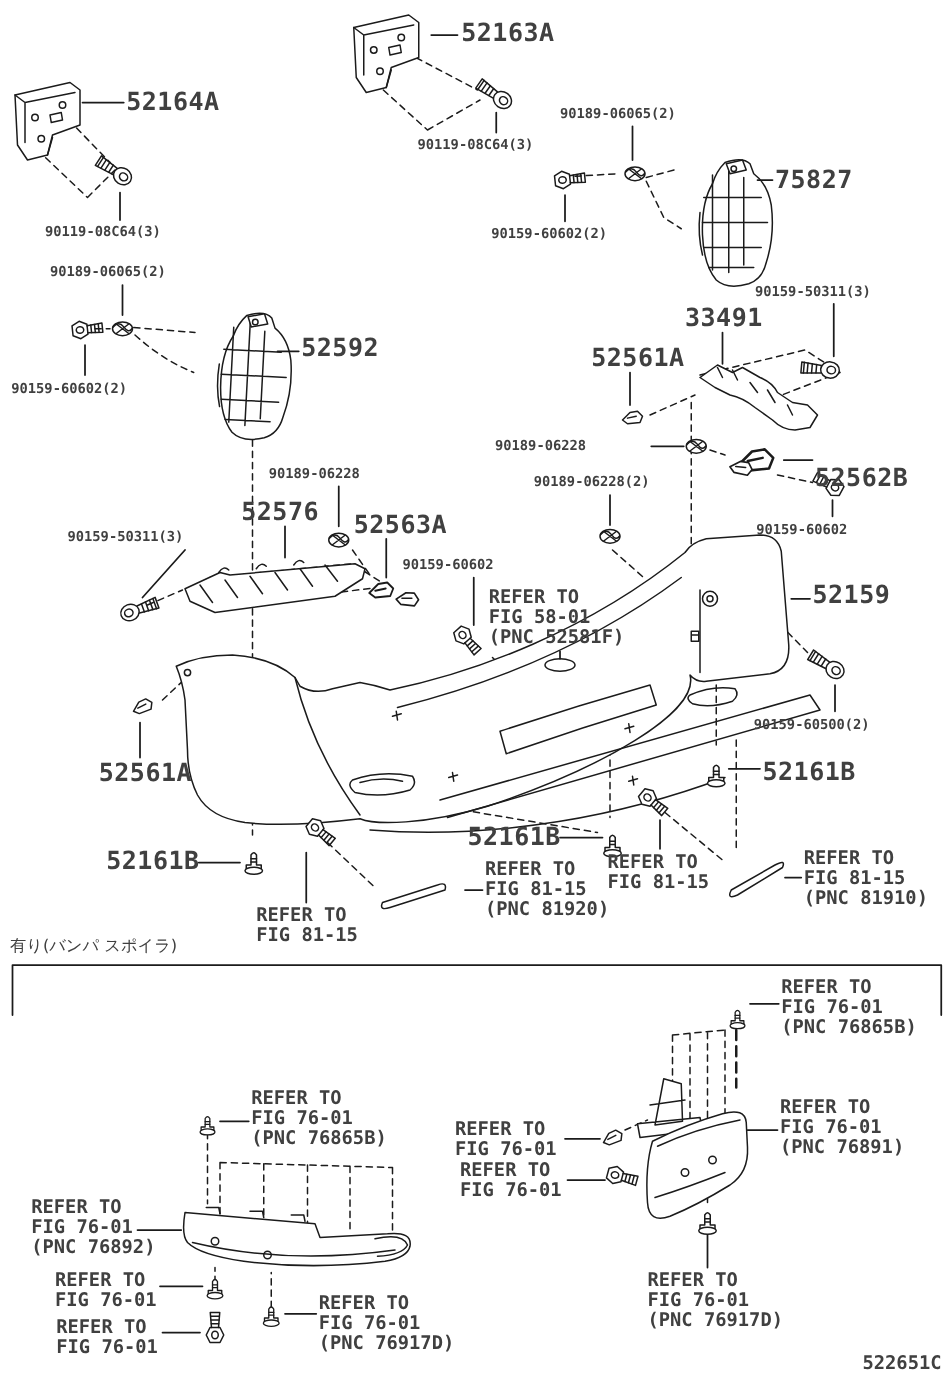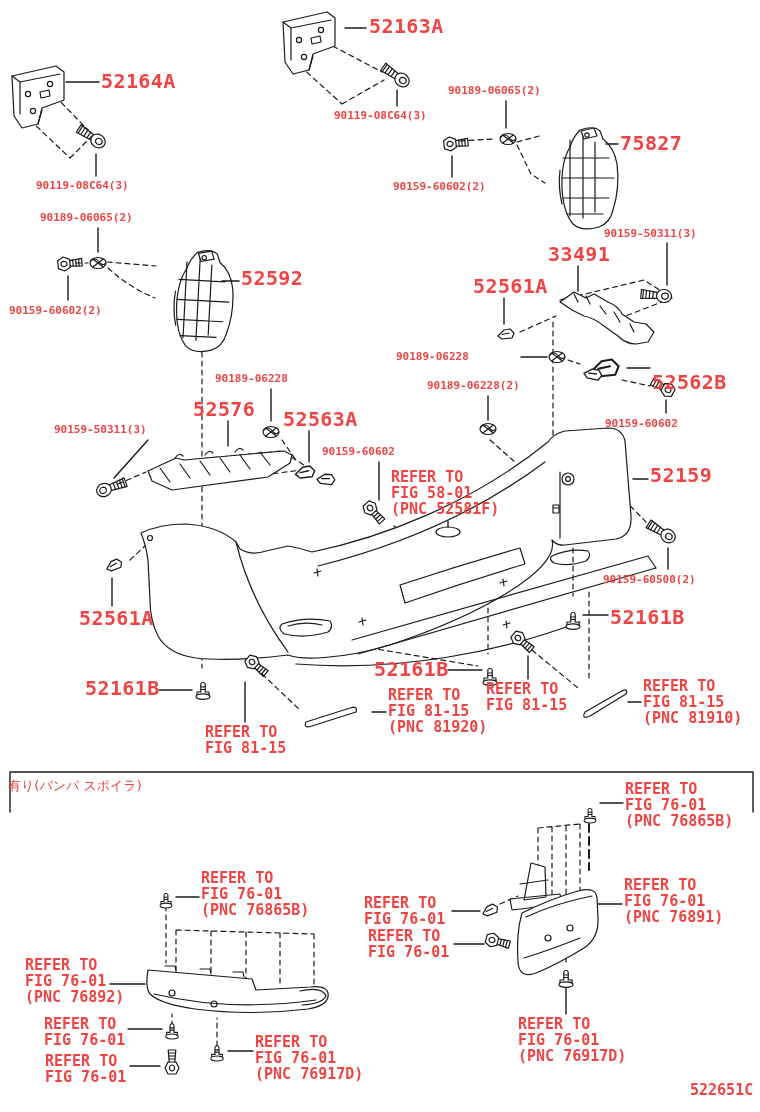--- a/index.html
+++ b/index.html
@@ -1,24 +1,24 @@
 <!DOCTYPE html>
 <html><head>
 <meta charset="utf-8">
 <style>
   html,body{margin:0;padding:0;background:#fff;}
   #stage{position:relative;width:760px;height:1112px;background:#ffffff;overflow:hidden;
          font-family:"DejaVu Sans Mono", monospace;color:#111;}
   #art{position:absolute;left:0;top:0;z-index:1;}
-  .lbl{position:absolute;z-index:2;font-weight:bold;white-space:pre-line;color:#ef4444;
+  .lbl{position:absolute;z-index:2;font-weight:bold;white-space:pre-line;color:#404040;
        font-family:"DejaVu Sans Mono", monospace;}
   .part{font-size:20px;line-height:20px;letter-spacing:0.4px;}
   .fast{font-size:11px;line-height:17px;}
   .ref{font-size:15px;line-height:16px;}
-  .note{font-size:13px;line-height:14px;font-weight:normal;font-family:"DejaVu Sans", sans-serif;margin-top:28px;}
+  .note{font-size:13px;line-height:14px;font-weight:normal;font-family:"DejaVu Sans", sans-serif;}
   .doccode{font-size:15px;line-height:15px;font-weight:bold;}
 </style>
 </head>
 <body>
 
 <div id="stage">
 
 <svg id="art" width="760" height="1112" viewBox="0 0 760 1112" fill="none" stroke="#1b1b1b" stroke-width="1.2" stroke-linecap="round" stroke-linejoin="round">
   <defs>
     <g id="g-bolt">

